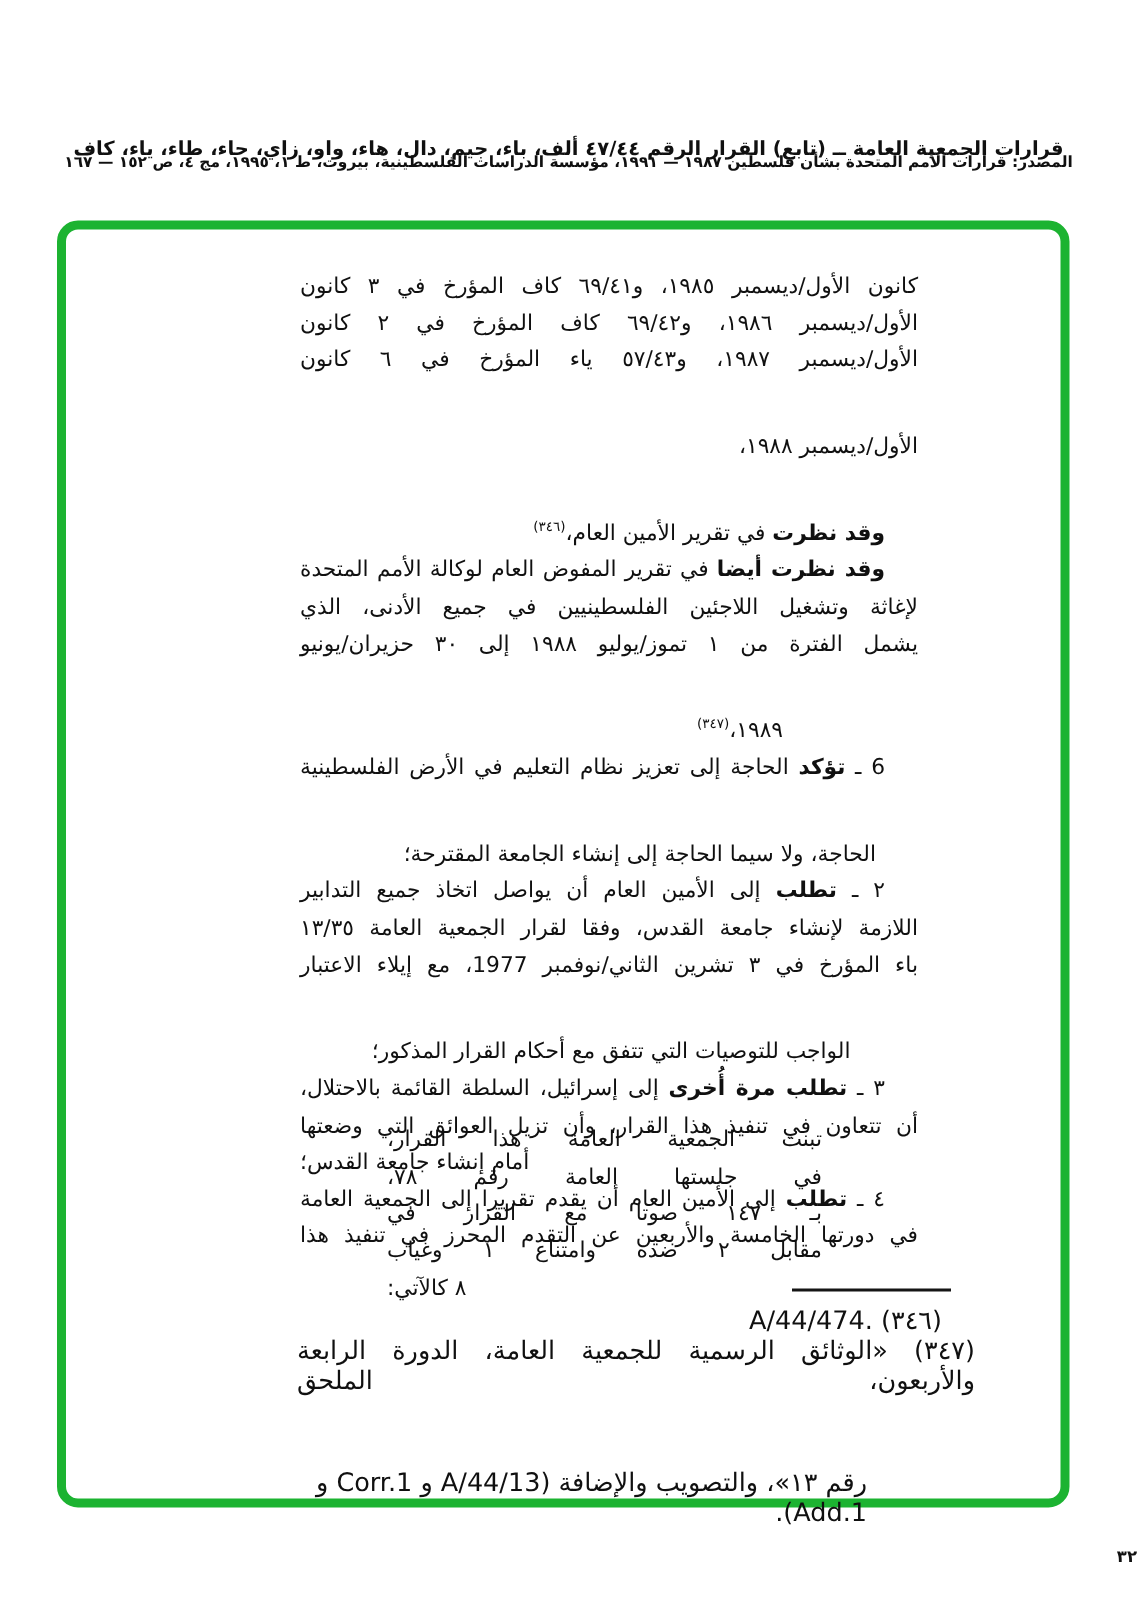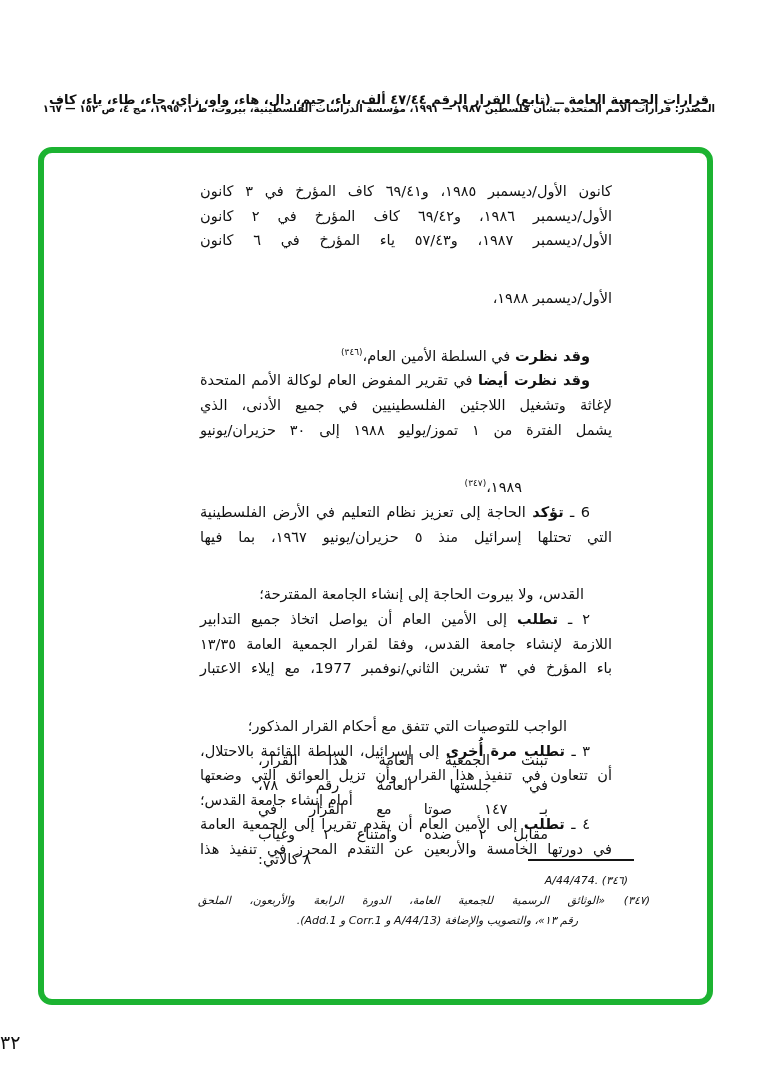--- a/index.html
+++ b/index.html
@@ -32,51 +32,50 @@
   .tline.j{text-align:justify;text-align-last:justify;}
   .tline.r{text-align:right;margin-top:33px;}
   .tline.l{text-align:left;}
   .b{font-weight:bold;}
   sup{font-size:9px;line-height:0;}
   .fn-rule{
     position:absolute;left:528px;top:859px;width:106px;height:2px;background:#151515;
   }
   .footnotes{
     position:absolute;left:198px;top:871px;width:452px;
-    direction:rtl;font-size:11px;line-height:20px;font-style:italic;
+    direction:rtl;font-size:17px;line-height:20px;
   }
   .fline.f1{text-align:right;padding-right:22px;}
   .fline.f2{text-align:justify;text-align-last:justify;}
-  .fline.f3{text-align:right;padding-right:72px;}
+  .fline.f3{text-align:right;padding-right:72px;margin-top:48px;}
   .page-number{
-    position:absolute;top:1031px;left:0;right:0;text-align:left;
-    font-weight:normal;font-size:19px;
+    position:absolute;top:1031px;left:0;right:0;text-align:right;
+    font-weight:bold;font-size:11px;
   }
 </style>
 </head>
 <body>
 
 <div class="hdr-title">قرارات الجمعية العامة ــ (تابع) القرار الرقم ٤٧/٤٤ ألف، باء، جيم، دال، هاء، واو، زاي، حاء، طاء، ياء، كاف</div>
 <div class="hdr-source">المصدر: قرارات الأمم المتحدة بشأن فلسطين ١٩٨٧ — ١٩٩١، مؤسسة الدراسات الفلسطينية، بيروت، ط ١، ١٩٩٥، مج ٤، ص ١٥٢ — ١٦٧</div>
 
 <div class="green-box" style="border-color: rgb(28, 179, 49);"></div>
 
 <div class="main-text" id="resolution-lines">
     <div class="tline j"><span>كانون الأول/ديسمبر ١٩٨٥، و٦٩/٤١ كاف المؤرخ في ٣ كانون</span></div>
     <div class="tline j"><span>الأول/ديسمبر ١٩٨٦، و٦٩/٤٢ كاف المؤرخ في ٢ كانون</span></div>
     <div class="tline j"><span>الأول/ديسمبر ١٩٨٧، و٥٧/٤٣ ياء المؤرخ في ٦ كانون</span></div>
     <div class="tline r"><span>الأول/ديسمبر ١٩٨٨،</span></div>
-    <div class="tline r" style="padding-right: 22px;"><span class="b">وقد نظرت</span><span> في السلطة الأمين العام،</span><sup>(٣٤٦)</sup></div>
+    <div class="tline r" style="padding-right: 22px;"><span class="b">وقد نظرت</span><span> في تقرير الأمين العام،</span><sup>(٣٤٦)</sup></div>
     <div class="tline j" style="padding-right: 22px;"><span class="b">وقد نظرت أيضا</span><span> في تقرير المفوض العام لوكالة الأمم المتحدة</span></div>
     <div class="tline j"><span>لإغاثة وتشغيل اللاجئين الفلسطينيين في جميع الأدنى، الذي</span></div>
     <div class="tline j"><span>يشمل الفترة من ١ تموز/يوليو ١٩٨٨ إلى ٣٠ حزيران/يونيو</span></div>
     <div class="tline r" style="padding-right: 90px;"><span>١٩٨٩،</span><sup>(٣٤٧)</sup></div>
     <div class="tline j" style="padding-right: 22px;"><span>6 ـ </span><span class="b">تؤكد</span><span> الحاجة إلى تعزيز نظام التعليم في الأرض الفلسطينية</span></div>
-    <div class="tline j"><span>التي تحتلها إسرائيل منذ ٥ حزيران/يونيو ١٩٦٧، بما فيها</span></div>
-    <div class="tline r" style="padding-right: 28px;"><span>القدس، ولا بيروت الحاجة إلى إنشاء الجامعة المقترحة؛</span></div>
+    <div class="tline r" style="padding-right: 28px;"><span>الحاجة، ولا سيما الحاجة إلى إنشاء الجامعة المقترحة؛</span></div>
     <div class="tline j" style="padding-right: 22px;"><span>٢ ـ </span><span class="b">تطلب</span><span> إلى الأمين العام أن يواصل اتخاذ جميع التدابير</span></div>
     <div class="tline j"><span>اللازمة لإنشاء جامعة القدس، وفقا لقرار الجمعية العامة ١٣/٣٥</span></div>
     <div class="tline j"><span>باء المؤرخ في ٣ تشرين الثاني/نوفمبر 1977، مع إيلاء الاعتبار</span></div>
     <div class="tline r" style="padding-right: 45px;"><span>الواجب للتوصيات التي تتفق مع أحكام القرار المذكور؛</span></div>
     <div class="tline j" style="padding-right: 22px;"><span>٣ ـ </span><span class="b">تطلب مرة أُخرى</span><span> إلى إسرائيل، السلطة القائمة بالاحتلال،</span></div>
     <div class="tline j"><span>أن تتعاون في تنفيذ هذا القرار، وأن تزيل العوائق التي وضعتها</span></div>
     <div class="tline l"><span>أمام إنشاء جامعة القدس؛</span></div>
     <div class="tline j" style="padding-right: 22px;"><span>٤ ـ </span><span class="b">تطلب</span><span> إلى الأمين العام أن يقدم تقريرا إلى الجمعية العامة</span></div>
     <div class="tline j"><span>في دورتها الخامسة والأربعين عن التقدم المحرز في تنفيذ هذا</span></div>
   </div>

